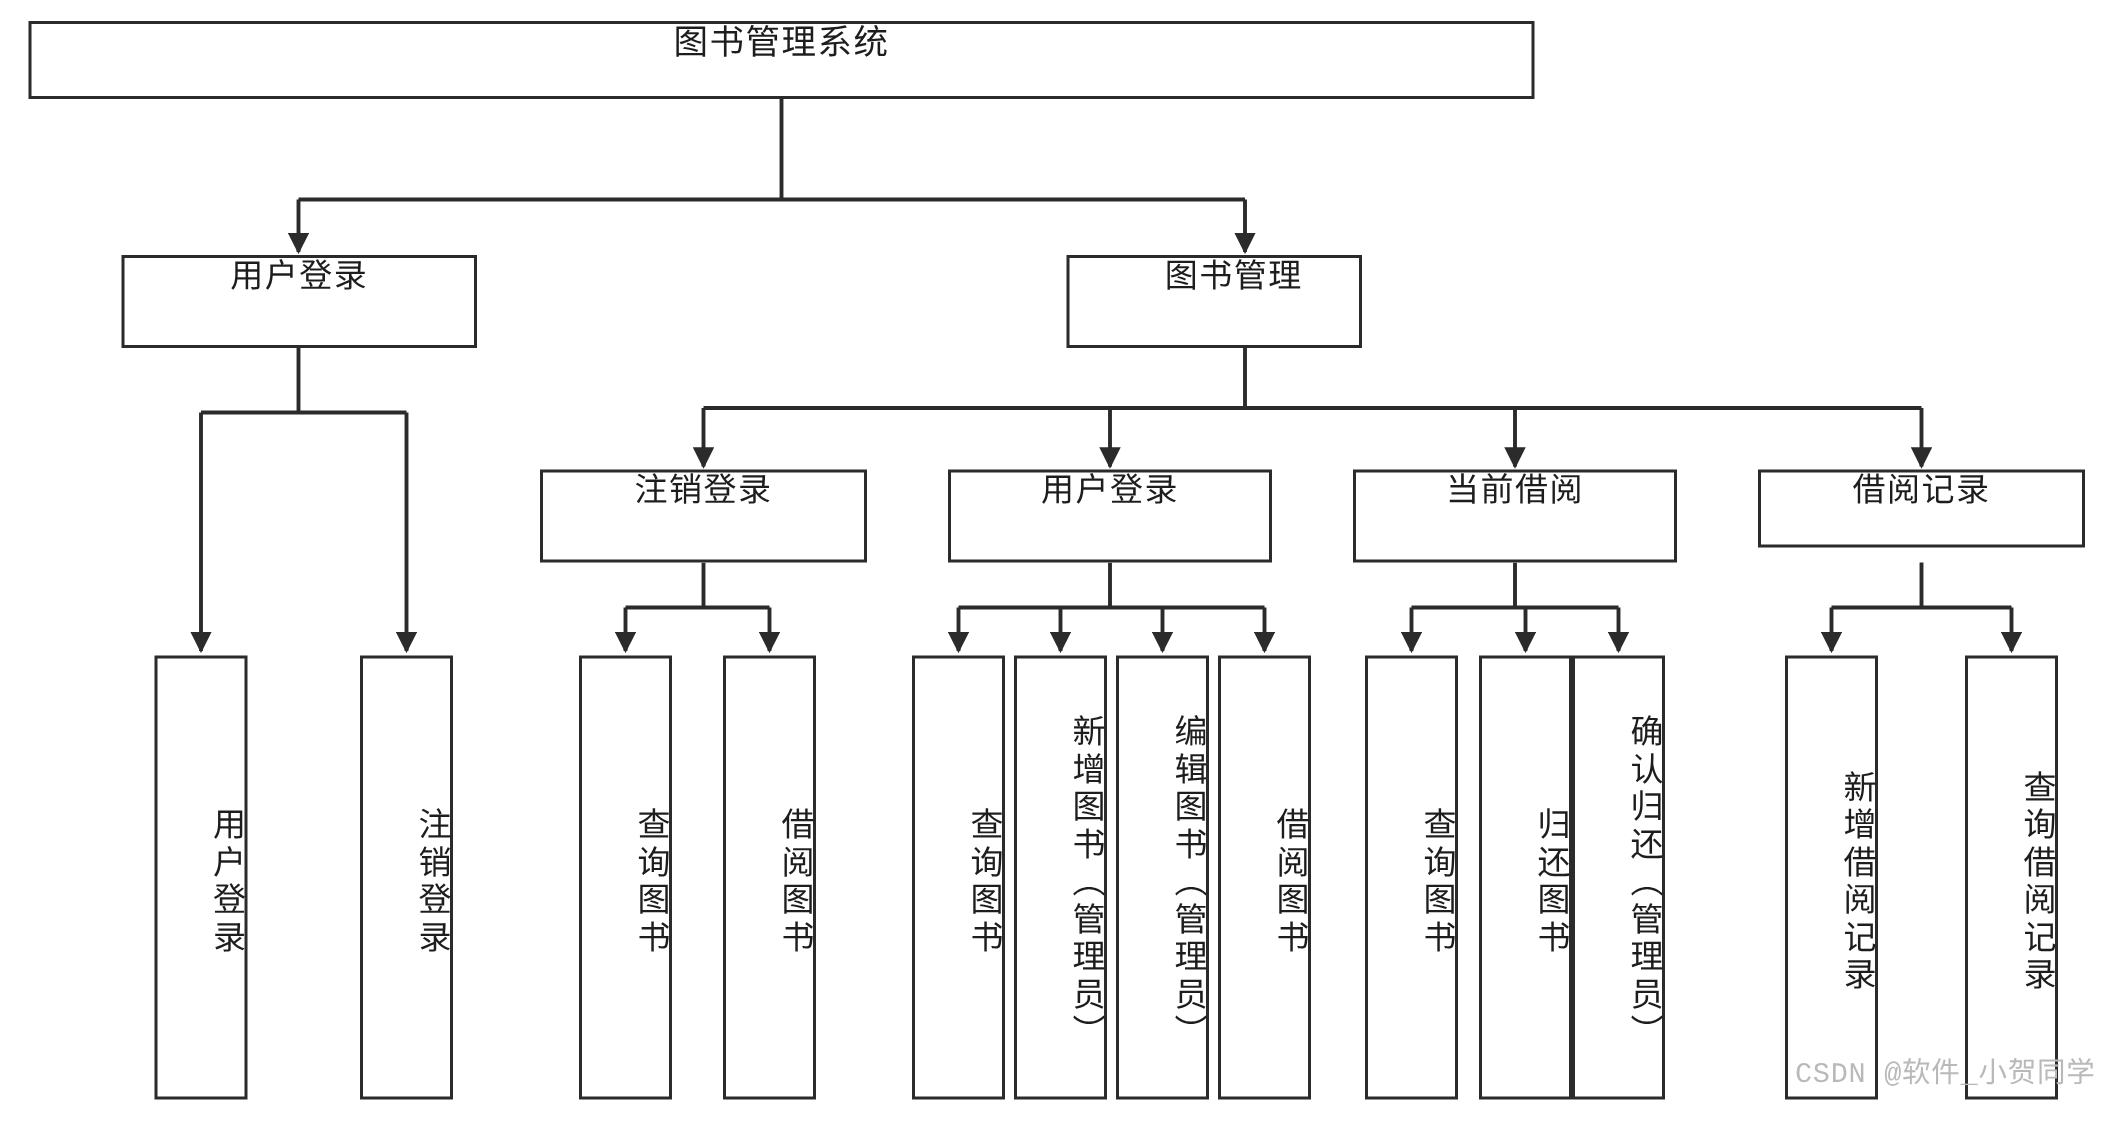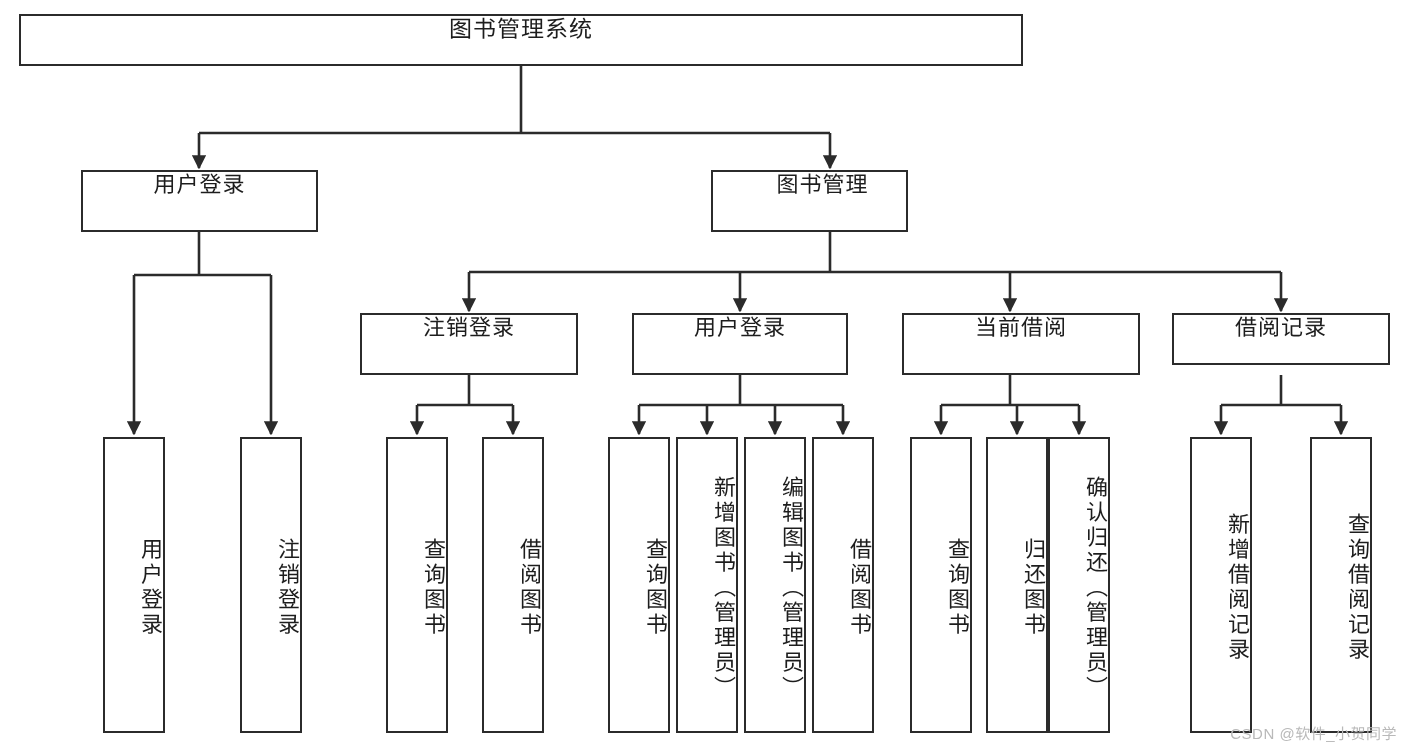--- a/index.html
+++ b/index.html
@@ -55,27 +55,27 @@
   }
   .node.vert > .vlabel {
     writing-mode: vertical-rl;
     text-orientation: upright;
     display: block;
     text-align: left;
   }
   .watermark {
     position: absolute;
     right: 8px;
-    bottom: 4px;
-    font-size: 15px;
+    bottom: 20px;
+    font-size: 19px;
     color: #b9b9b9;
     letter-spacing: 0.5px;
     z-index: 5;
     white-space: nowrap;
-    font-family: Liberation Sans, sans-serif;
+    font-family: Liberation Mono, monospace;
   }
 </style>
 </head>
 <body>
 
 <div id="canvas">
 
   <svg id="svg-layer" viewBox="0 0 1405 747" xmlns="http://www.w3.org/2000/svg">
     <defs>
       <marker id="arrow" viewBox="0 0 10 10" refX="9" refY="5" markerWidth="5.5" markerHeight="5.5" orient="auto-start-reverse">
@@ -152,21 +152,21 @@
   <div class="node horiz" style="left:711px; top:170px; width:197px; height:62px;padding-left:26px;">
     <span>图书管理</span>
   </div>
 
   <div class="node horiz" style="left:360px; top:313px; width:218px; height:62px;">
     <span>注销登录</span>
   </div>
   <div class="node horiz" style="left:632px; top:313px; width:216px; height:62px;">
     <span>用户登录</span>
   </div>
-  <div class="node horiz" style="left:902px; top:313px; width:238px; height:62px;">
+  <div class="node horiz" style="left:902px; top:313px; width:216px; height:62px;">
     <span>当前借阅</span>
   </div>
   <div class="node horiz" style="left:1172px; top:313px; width:218px; height:52px;">
     <span>借阅记录</span>
   </div>
 
   <div class="node vert" style="left:103px; top:437px; width:62px; height:296px;">
     <span class="vlabel">用户登录</span>
   </div>
   <div class="node vert" style="left:240px; top:437px; width:62px; height:296px;">

